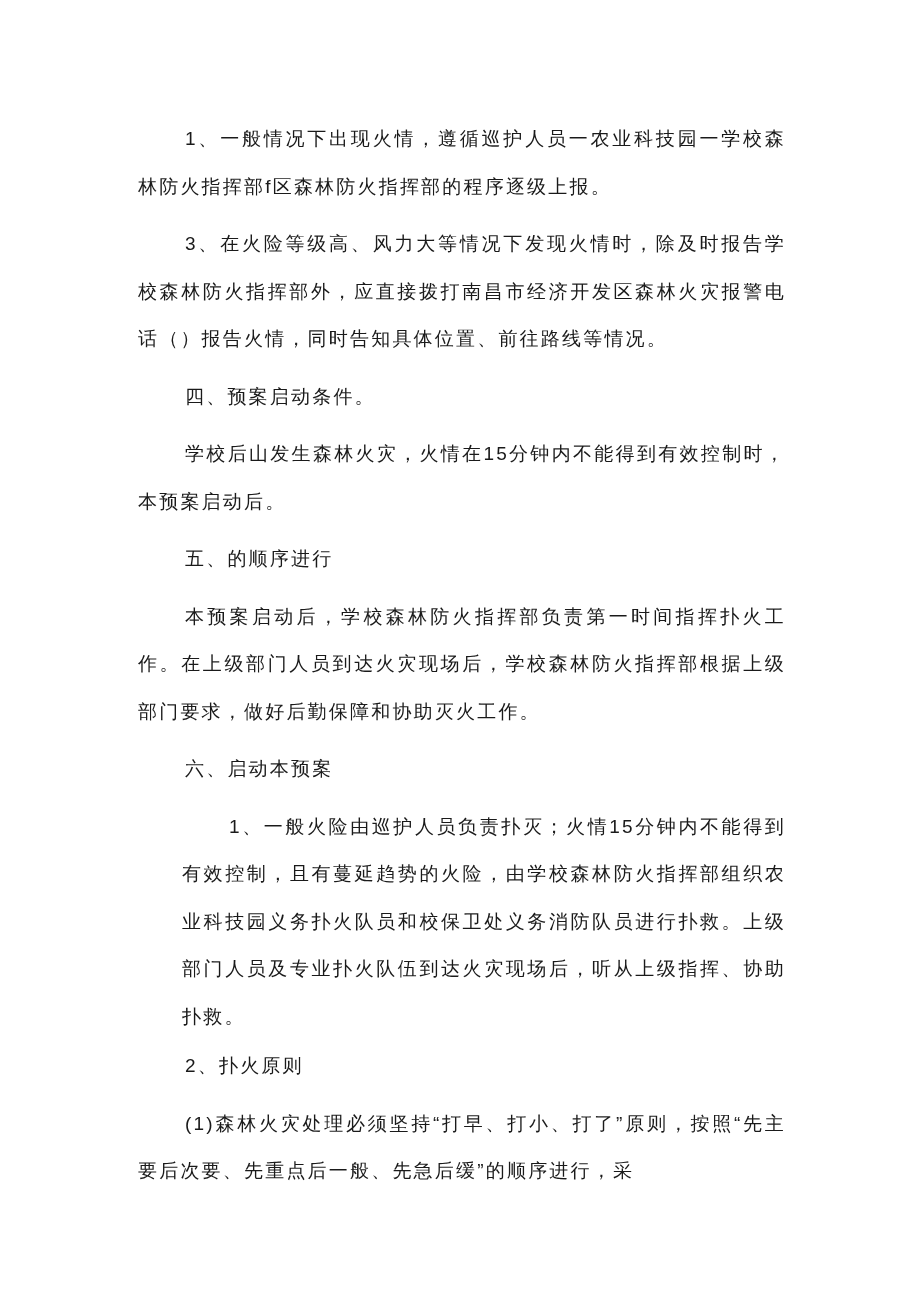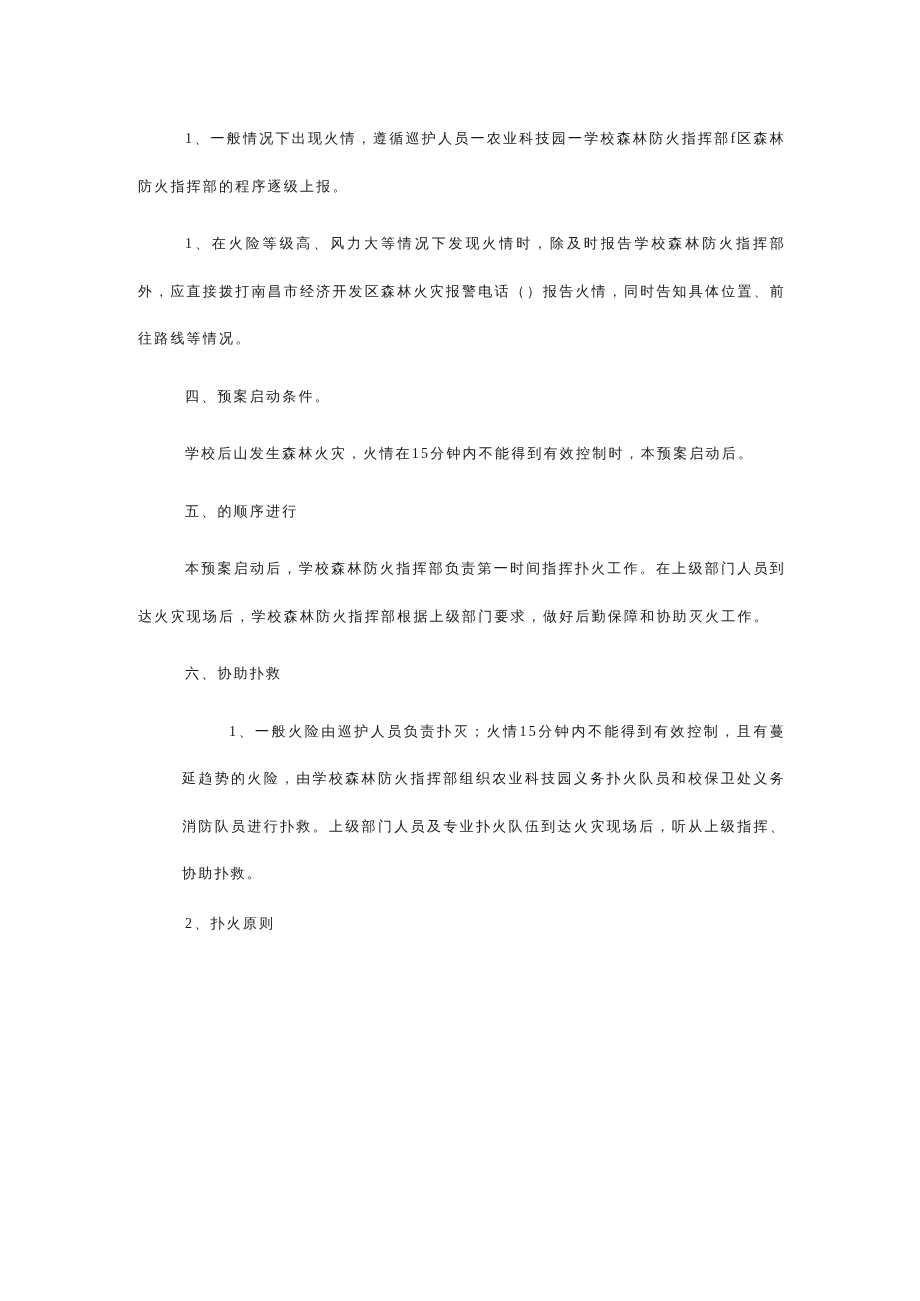--- a/index.html
+++ b/index.html
@@ -1,34 +1,35 @@
 <!DOCTYPE html>
 <html><head>
 <meta charset="utf-8">
 <style>
   html, body { margin: 0; padding: 0; background: #ffffff; }
   body { width: 920px; height: 1301px; position: relative; overflow: hidden; }
   .page {
     position: absolute; left: 138px; top: 115px; width: 648px;
-    font-family: Liberation Serif, serif;
+    font-family: Liberation Sans, sans-serif;
     color: #1a1a1a;
-    font-size: 14px;
+    font-size: 19px;
     line-height: 47.5px;
     letter-spacing: 2.2px;
   }
   .para { margin: 0 0 10px 0; text-indent: 47px; text-align: justify; }
   .para.heading { text-indent: 47px; }
   .para.tight { margin-bottom: 2px; margin-left: 44px; }
 </style>
 </head>
 <body>
 
 <div class="page">
   <p class="para">1、一般情况下出现火情，遵循巡护人员一农业科技园一学校森林防火指挥部f区森林防火指挥部的程序逐级上报。</p>
-  <p class="para">1、在火险等级高、风力大等情况下发现火情时，除及时报告学校森林防火指挥部外，应直接拨打南昌市经济开发区森林火灾报警电话（）报告火情，同时告知具体位置、前往路线等情况。</p>
+  <p class="para">3、在火险等级高、风力大等情况下发现火情时，除及时报告学校森林防火指挥部外，应直接拨打南昌市经济开发区森林火灾报警电话（）报告火情，同时告知具体位置、前往路线等情况。</p>
   <p class="para heading">四、预案启动条件。</p>
   <p class="para">学校后山发生森林火灾，火情在15分钟内不能得到有效控制时，本预案启动后。</p>
   <p class="para heading">五、的顺序进行</p>
   <p class="para">本预案启动后，学校森林防火指挥部负责第一时间指挥扑火工作。在上级部门人员到达火灾现场后，学校森林防火指挥部根据上级部门要求，做好后勤保障和协助灭火工作。</p>
-  <p class="para heading">六、协助扑救</p>
+  <p class="para heading">六、启动本预案</p>
   <p class="para tight">1、一般火险由巡护人员负责扑灭；火情15分钟内不能得到有效控制，且有蔓延趋势的火险，由学校森林防火指挥部组织农业科技园义务扑火队员和校保卫处义务消防队员进行扑救。上级部门人员及专业扑火队伍到达火灾现场后，听从上级指挥、协助扑救。</p>
   <p class="para heading">2、扑火原则</p>
+  <p class="para">(1)森林火灾处理必须坚持“打早、打小、打了”原则，按照“先主要后次要、先重点后一般、先急后缓”的顺序进行，采</p>
 </div>
 
 </body></html>

